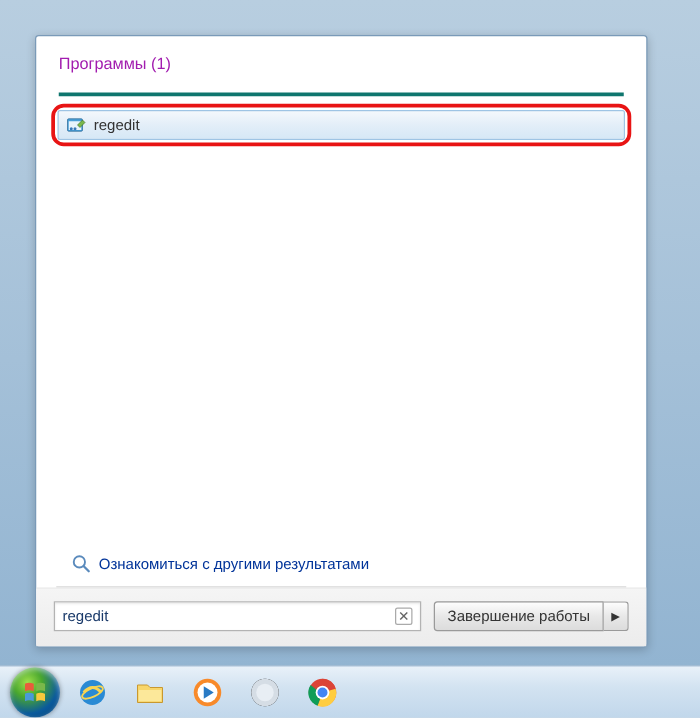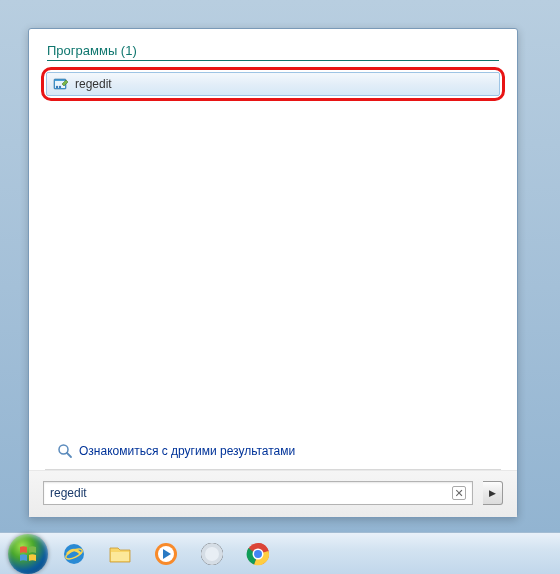--- a/index.html
+++ b/index.html
@@ -23,24 +23,24 @@
     border-radius: 3px;
     box-shadow: 0 2px 8px rgba(0,0,0,0.2);
     display: flex;
     flex-direction: column;
   }
   .results-area {
     flex: 1;
     padding: 14px 18px 8px 18px;
   }
   .category-header {
-    color: #0f766e;
+    color: #a21caf;
     font-size: 13px;
-    border-bottom: 1px solid #0f766e;
-    padding-bottom: 2px;
+    border-bottom: 3px solid #0f766e;
+    padding-bottom: 16px;
     margin-bottom: 6px;
   }
   .result-highlight {
     border: 3px solid #e81414;
     border-radius: 10px;
     padding: 2px;
     margin: 0 -6px;
   }
   .result-item {
     display: flex;
@@ -211,20 +211,23 @@
   <div class="divider"></div>
 
   <div class="bottom-row">
     <div class="search-box">
       <input type="text" value="regedit" style="">
       <div class="clear-btn">
         <span>✕</span>
       </div>
     </div>
     <div class="shutdown-group">
+      <div class="shutdown-btn">
+        <span>Завершение работы</span>
+      </div>
       <div class="shutdown-split">
         <span>▶</span>
       </div>
     </div>
   </div>
 </div>
 
 <div class="taskbar">
   <div class="start-orb">
     <svg width="22" height="22" viewBox="0 0 22 22">

